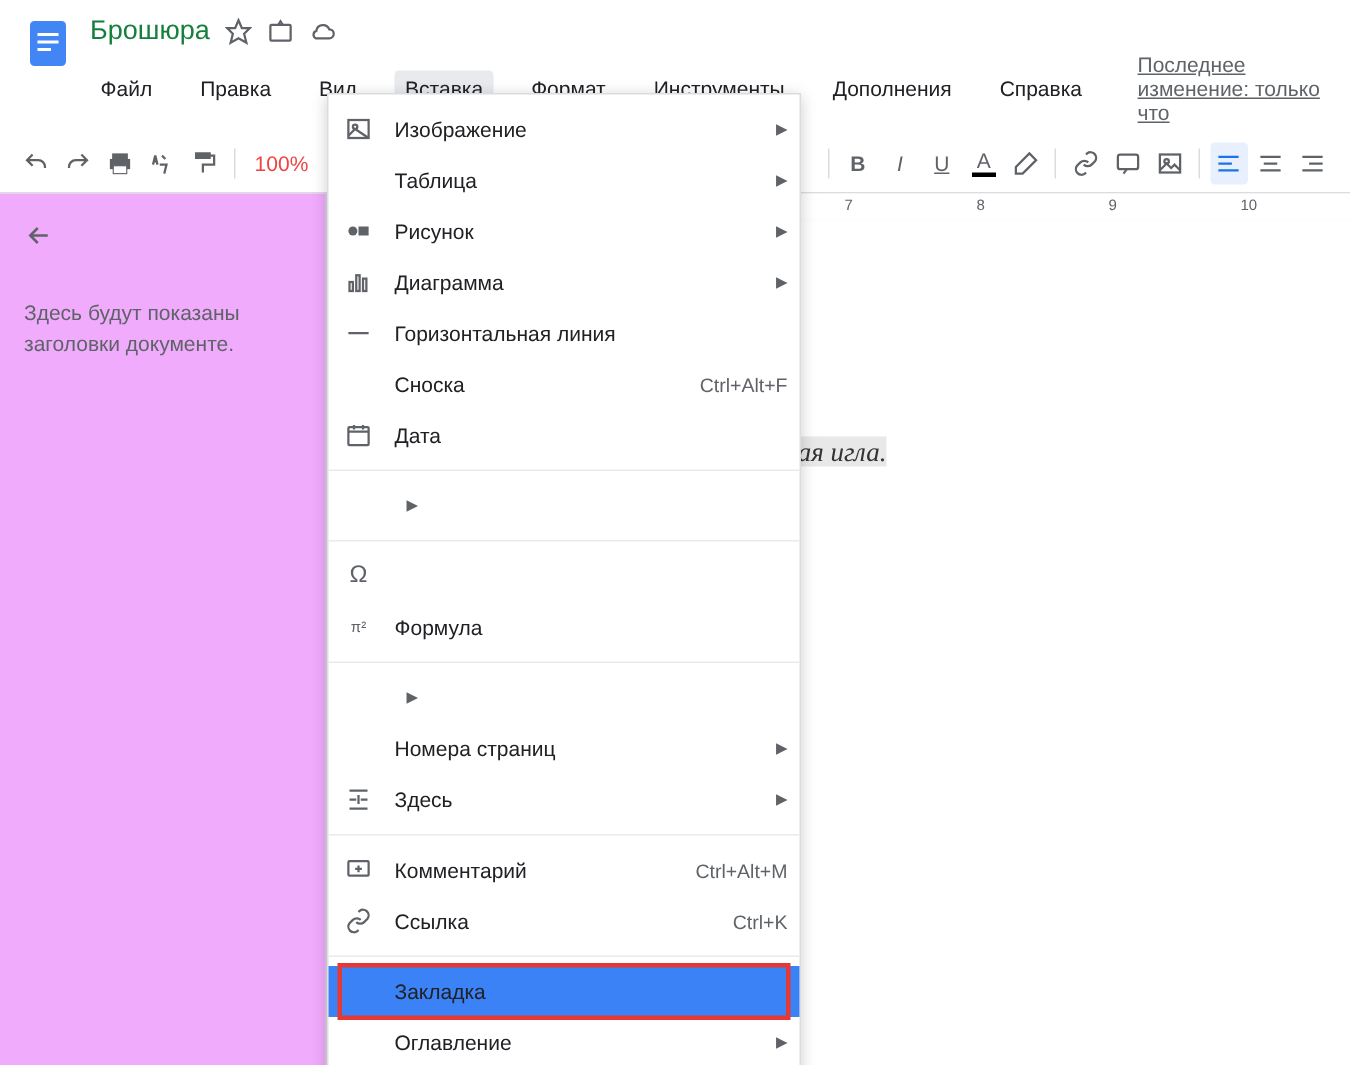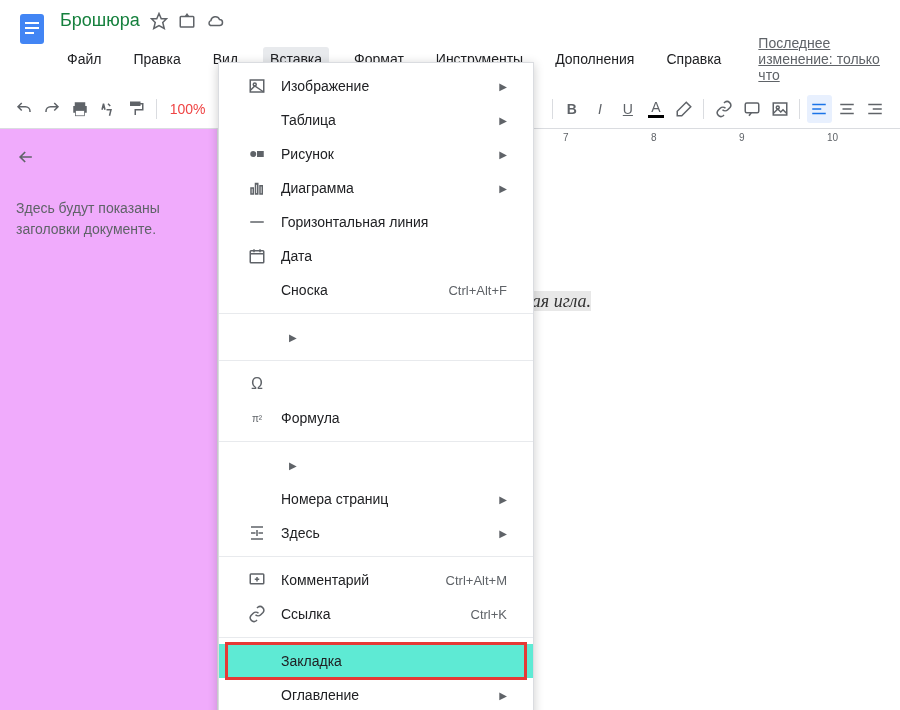--- a/index.html
+++ b/index.html
@@ -25,27 +25,27 @@
 .back-arrow{color:#5f6368;margin-bottom:28px}
 .outline-text{color:#5f6368;font-size:14px;line-height:1.5}
 .doc-area{flex:1;background:#f1f3f4;position:relative;overflow:hidden}
 .ruler-h{height:18px;background:#fff;position:relative;display:flex;align-items:center}
 .ruler-h span{position:absolute;font-size:10px;color:#5f6368;top:3px}
 .page{background:#fff;margin:0 0 0 0;min-height:600px;padding:120px 20px 20px 20px;position:relative}
 .doc-line{font-family:'Comic Sans MS',cursive;font-size:18px;font-style:italic;margin:18px 0;line-height:1.8;color:#333}
 .highlighted{background:#e8e8e8}
 .strike-green{color:#2a8a2a;text-decoration:line-through}
 .dropdown{position:absolute;left:218px;top:62px;width:316px;background:#fff;box-shadow:0 2px 10px rgba(0,0,0,0.2);border:1px solid #dadce0;z-index:100;padding:6px 0}
-.dd-item{display:flex;align-items:center;padding:7px 26px;cursor:pointer;position:relative;min-height:34px}
+.dd-item{display:flex;align-items:center;padding:7px 8px;cursor:pointer;position:relative;min-height:34px}
 .dd-icon{width:24px;height:20px;display:flex;align-items:center;justify-content:center;color:#5f6368;margin-right:12px;flex-shrink:0}
 .dd-label{flex:1;font-size:14px;color:#202124}
 .dd-shortcut{color:#5f6368;font-size:13px}
 .dd-arrow{color:#5f6368;font-size:10px;margin-left:8px}
 .dd-sep{height:1px;background:#e8eaed;margin:6px 0}
-.dd-item.highlighted-item{background:#5eead4}
+.dd-item.highlighted-item{background:#3b82f6}
 .red-box{position:absolute;border:3px solid #e53935;pointer-events:none}
 .v-ticks{position:absolute;left:218px;top:18px;bottom:0;width:16px;background:#fff;z-index:1}
 .v-ticks span{position:absolute;font-size:10px;color:#888;left:3px}
 </style>
 </head>
 <body>
 
 <div class="header">
   <div class="logo">
     <svg viewBox="0 0 36 36">
@@ -257,33 +257,33 @@
     </div>
     <div class="dd-item">
       <div class="dd-icon">
         <svg width="18" height="18" viewBox="0 0 24 24" stroke="#5f6368" stroke-width="2">
           <path d="M3 12h18"></path>
         </svg>
       </div>
       <div class="dd-label">Горизонтальная линия</div>
     </div>
     <div class="dd-item">
+      <div class="dd-icon"></div>
+      <div class="dd-label">Сноска</div>
+      <div class="dd-shortcut">Ctrl+Alt+F</div>
+    </div>
+    <div class="dd-item">
       <div class="dd-icon">
         <svg width="18" height="18" viewBox="0 0 24 24" fill="none" stroke="#5f6368" stroke-width="2">
           <rect x="3" y="5" width="18" height="16" rx="1"></rect>
           <path d="M3 9h18M8 3v4M16 3v4"></path>
         </svg>
       </div>
       <div class="dd-label">Дата</div>
     </div>
-    <div class="dd-item">
-      <div class="dd-icon"></div>
-      <div class="dd-label">Сноска</div>
-      <div class="dd-shortcut">Ctrl+Alt+F</div>
-    </div>
     <div class="dd-sep"></div>
     <div class="dd-item">
       <div class="dd-icon"></div>
       <div class="dd-arrow">▶</div>
     </div>
     <div class="dd-sep"></div>
     <div class="dd-item">
       <div class="dd-icon">
         <span style="font-size:16px">Ω</span>
       </div>

